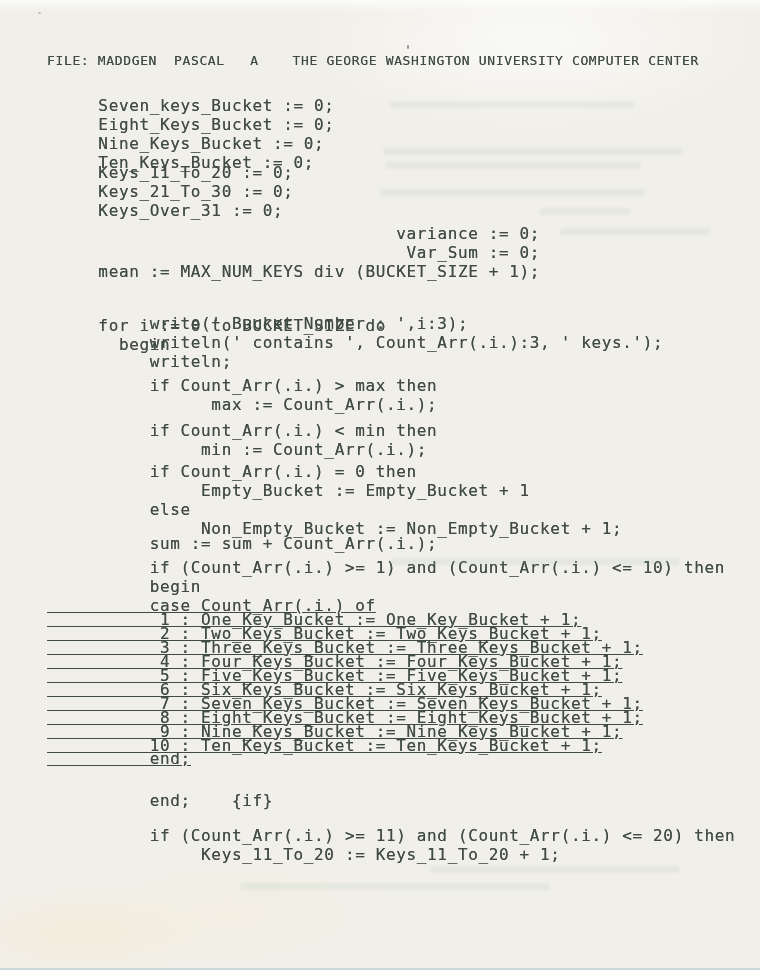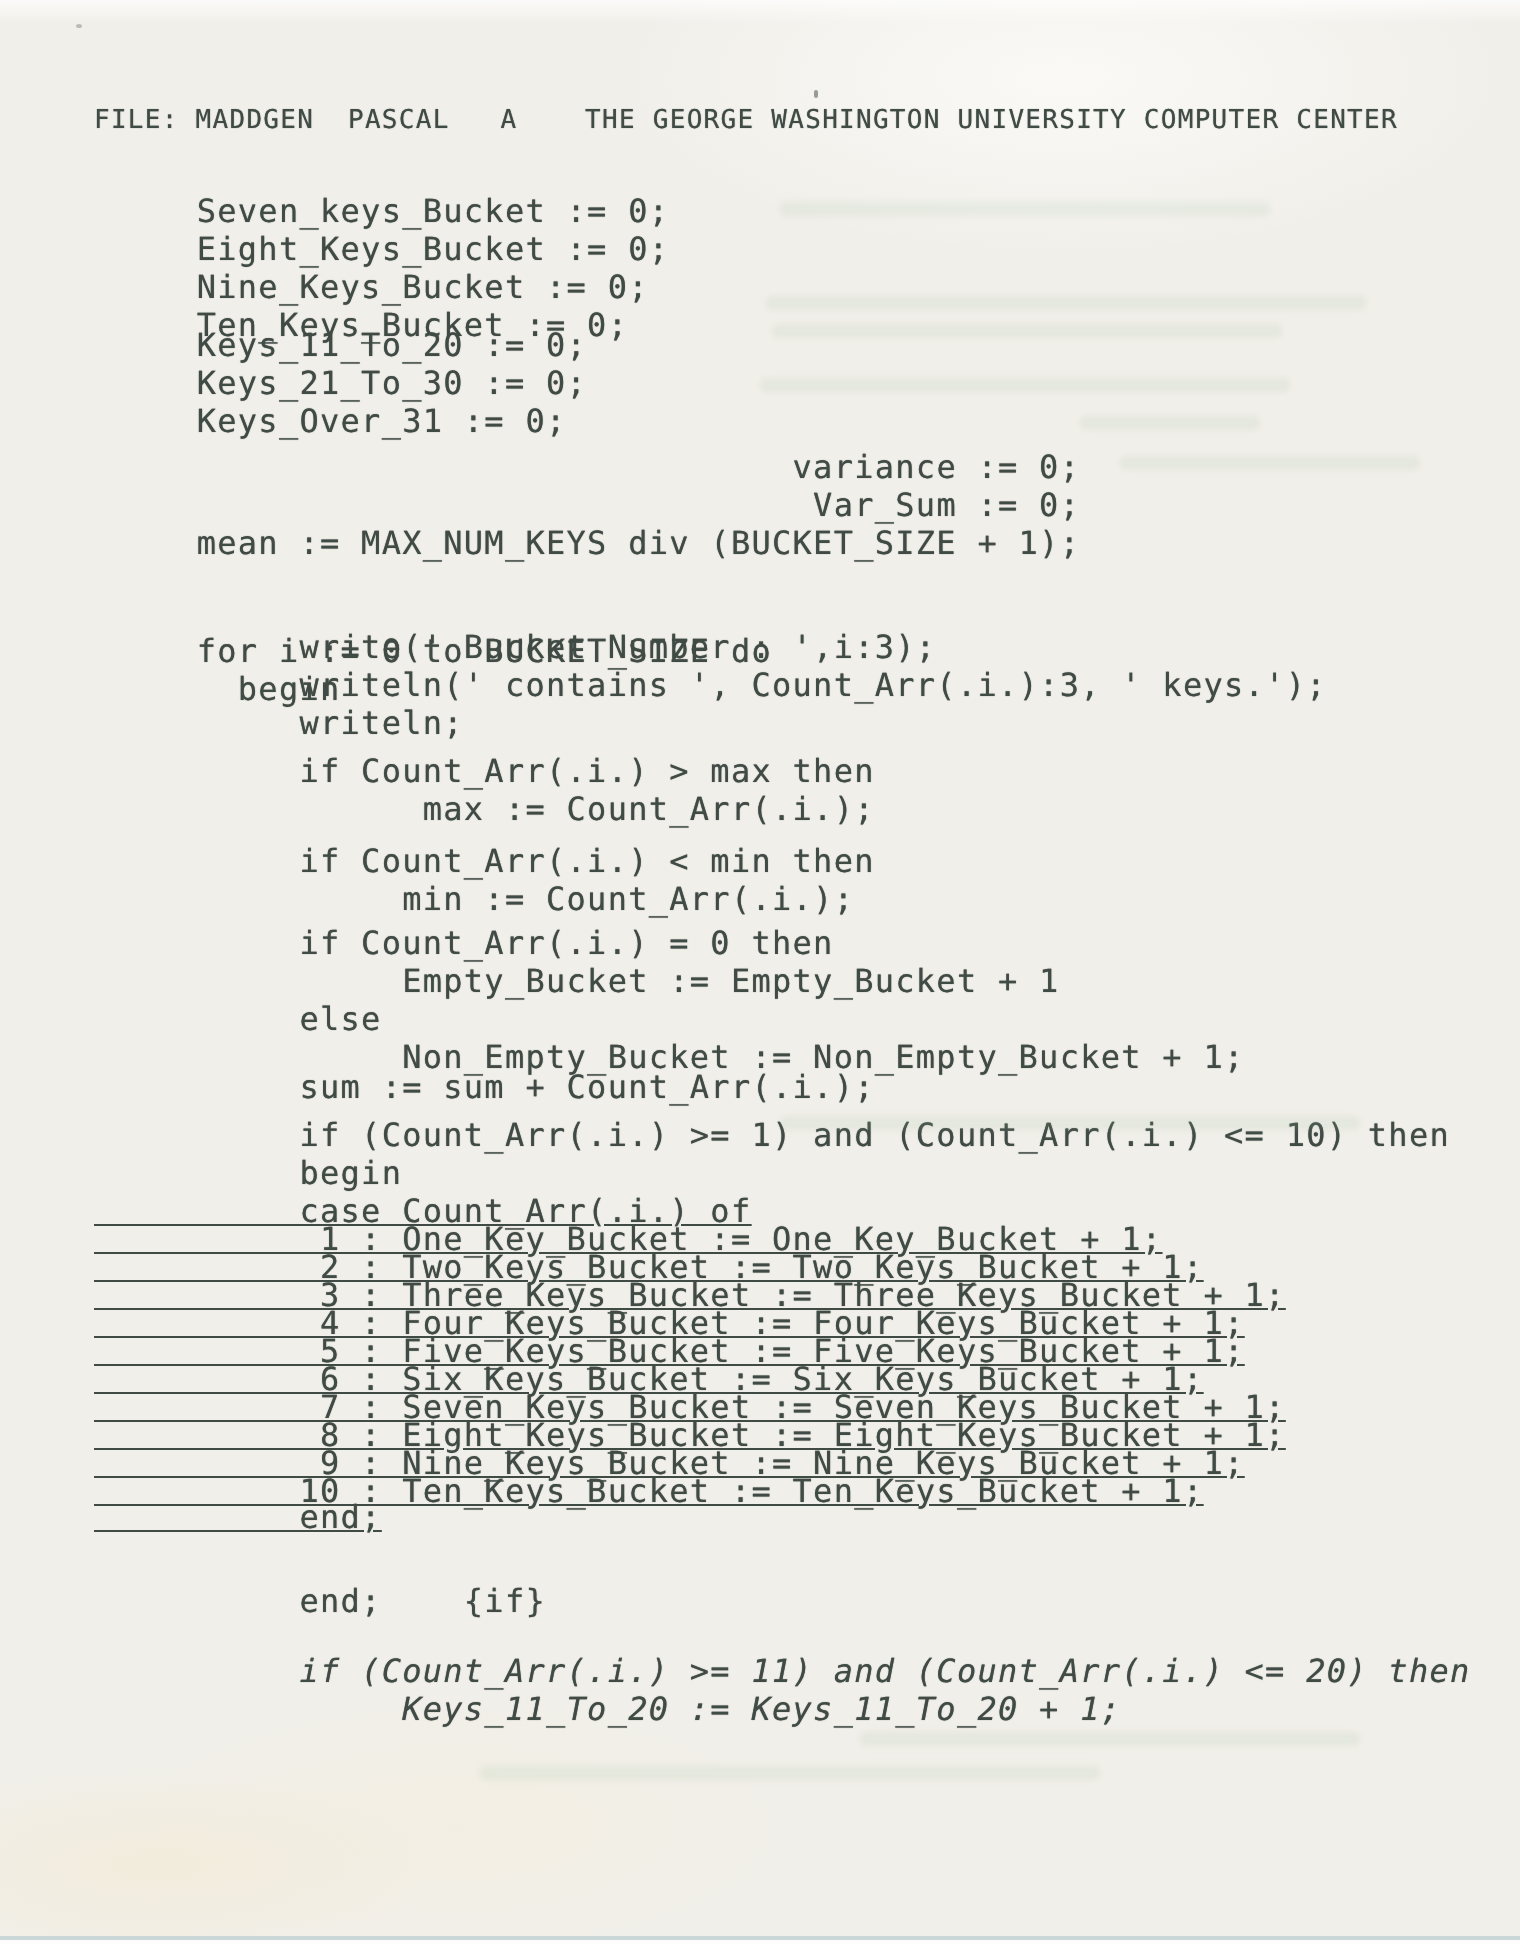--- a/index.html
+++ b/index.html
@@ -74,21 +74,21 @@
            3 : Three_Keys_Bucket := Three_Keys_Bucket + 1;
            4 : Four_Keys_Bucket := Four_Keys_Bucket + 1;
            5 : Five_Keys_Bucket := Five_Keys_Bucket + 1;
            6 : Six_Keys_Bucket := Six_Keys_Bucket + 1;
            7 : Seven_Keys_Bucket := Seven_Keys_Bucket + 1;
            8 : Eight_Keys_Bucket := Eight_Keys_Bucket + 1;
            9 : Nine_Keys_Bucket := Nine_Keys_Bucket + 1;
           10 : Ten_Keys_Bucket := Ten_Keys_Bucket + 1;
           end;</pre>
       <pre class="typed code" style="top: 791px; text-align: right;">          end;    {if}</pre>
-      <pre class="typed code" style="top: 826px; font-style: italic;">          if (Count_Arr(.i.) &gt;= 11) and (Count_Arr(.i.) &lt;= 20) then
+      <pre class="typed code" style="top: 826px;">          if (Count_Arr(.i.) &gt;= 11) and (Count_Arr(.i.) &lt;= 20) then
                Keys_11_To_20 := Keys_11_To_20 + 1;</pre>
     </div>
 
   <div class="speck speck-a"></div>
   <div class="speck speck-b"></div>
 
   <div class="smudge" style="left:390px;top:101px;width:245px;"></div>
   <div class="smudge" style="left:383px;top:148px;width:300px;"></div>
   <div class="smudge" style="left:386px;top:162px;width:255px;"></div>
   <div class="smudge" style="left:380px;top:189px;width:265px;"></div>

